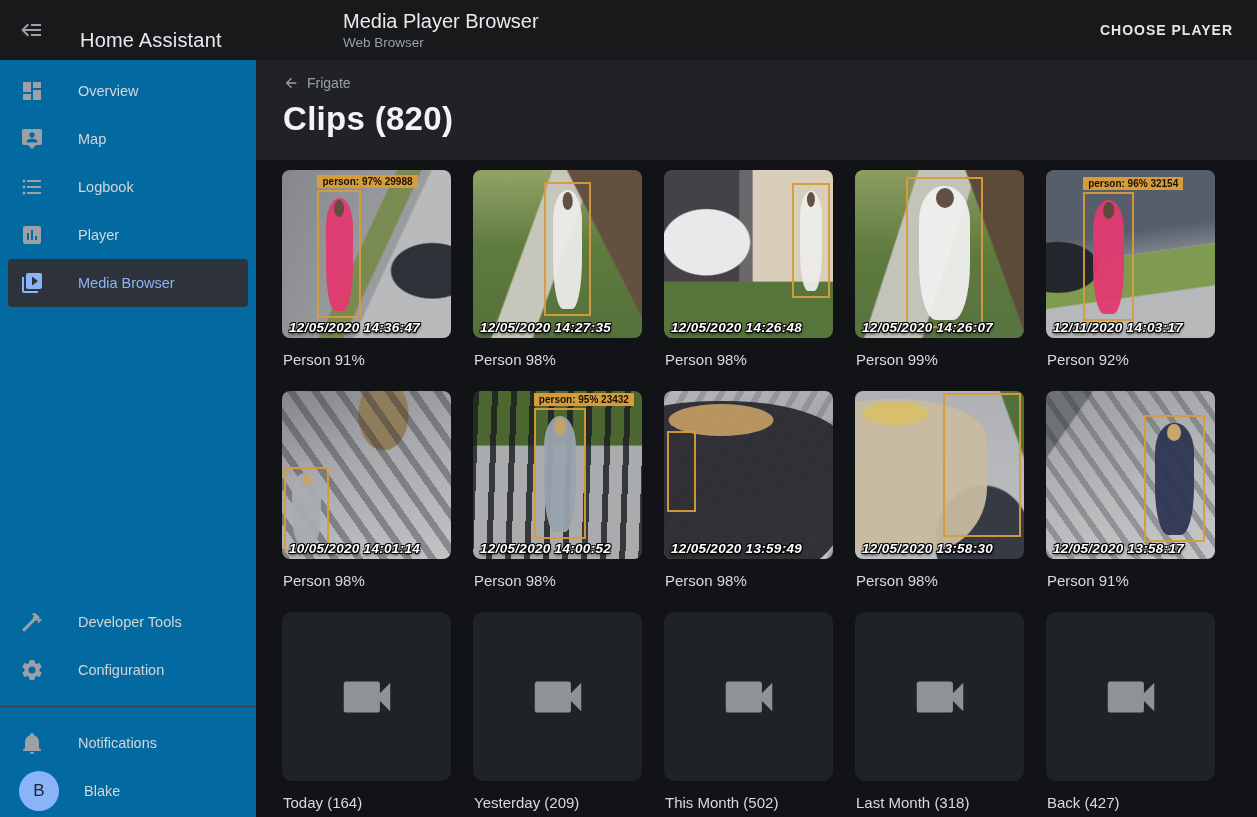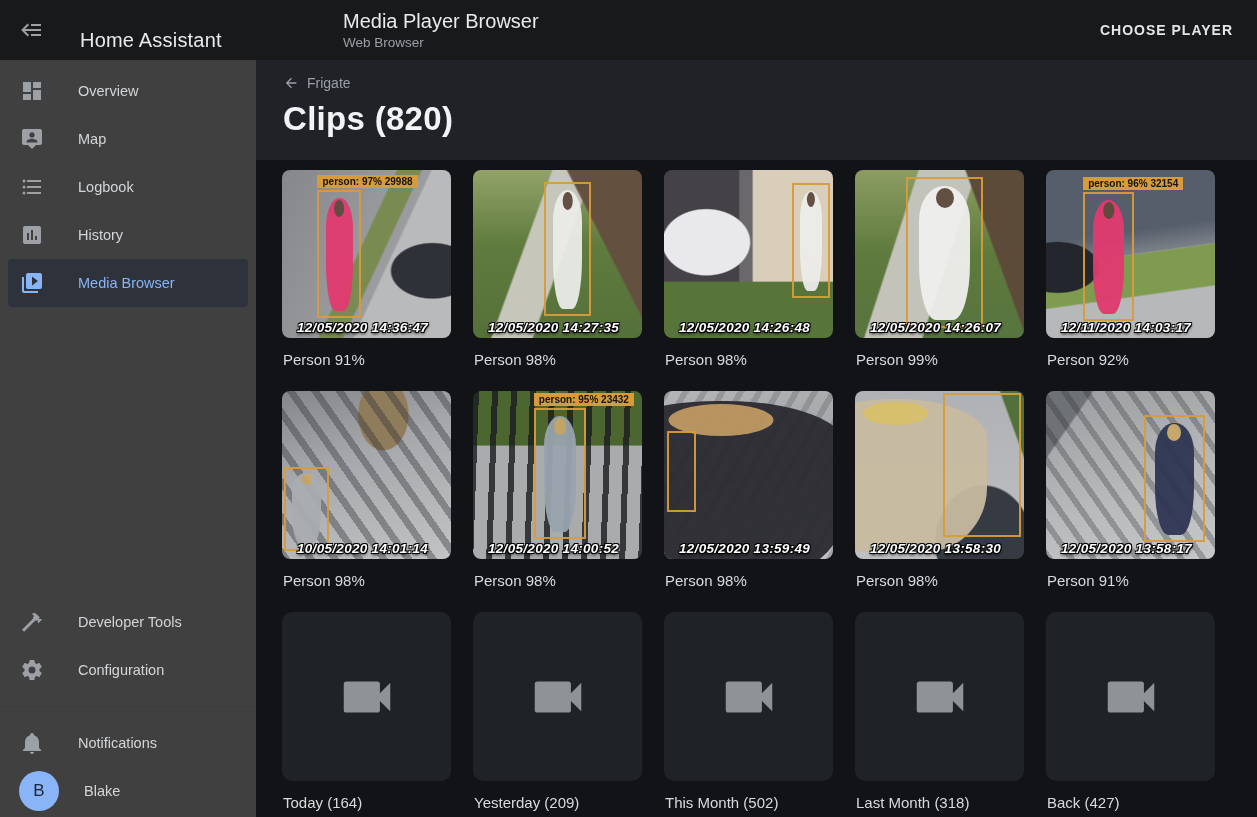--- a/index.html
+++ b/index.html
@@ -14,21 +14,21 @@
   .media-head { position:absolute; left:343px; top:50%; transform:translateY(-50%); }
   .media-head .t { font-size:20px; color:#e9eaed; }
   .media-head .s { font-size:13.5px; color:#9aa0a6; margin-top:2px; }
   .choose-player { position:absolute; right:16px; top:50%; transform:translateY(-50%);
                    font-size:14px; font-weight:600; letter-spacing:1px; color:#e3e5e8;
                    padding:8px 8px; cursor:pointer; background:none; border:none;
                    font-family:"Liberation Sans", sans-serif; }
 
   
   .sidebar { position:fixed; left:0; top:60px; width:256px; height:757px;
-             background:#404040; display:flex; flex-direction:column; padding-top:7px; }
+             background:#0369a1; display:flex; flex-direction:column; padding-top:7px; }
   .nav-item { height:48px; display:flex; align-items:center; margin:0 8px;
               border-radius:4px; cursor:pointer; color:#9da1a6; }
   .nav-item .nav-icon { width:24px; height:24px; margin-left:12px; flex:none; }
   .nav-item .nav-label { margin-left:34px; font-size:14.5px; font-weight:500; color:#d3d6d9; }
   .nav-item.selected { background:#2e333b; }
   .nav-item.selected .nav-icon { color:#8ab4f8; }
   .nav-item.selected .nav-label { color:#8ab4f8; }
   .sidebar-bottom { margin-top:auto; padding-bottom:2px; }
   .side-divider { height:1px; background:#383c43; margin:12px 0; }
   .avatar { width:40px; height:40px; border-radius:50%; margin-left:11px; flex:none;
@@ -46,21 +46,21 @@
   .page-title { margin-top:9px; font-size:33px; font-weight:700; color:#f2f3f4;
                 letter-spacing:.3px; }
 
   .grid { padding:10px 0 0 26px; display:grid;
           grid-template-columns:repeat(5,169px); column-gap:22px; }
   .cell { width:169px; }
   .thumb { position:relative; width:169px; height:168px; border-radius:8px;
            overflow:hidden; cursor:pointer; background:#26292e; }
   .caption { margin:13px 0 22px 1px; font-size:15px; line-height:18px; color:#d8dadd; }
 
-  .ts { position:absolute; left:15px; bottom:3px; z-index:4; font-size:13.5px;
+  .ts { position:absolute; left:7px; bottom:3px; z-index:4; font-size:13.5px;
         font-weight:800; font-style:italic; color:#fff; letter-spacing:.3px;
         text-shadow:-1px -1px 0 #000, 1px -1px 0 #000, -1px 1px 0 #000,
                      1px 1px 0 #000, 0 2px 3px rgba(0,0,0,.9); white-space:nowrap; }
   .det-box { position:absolute; border:2px solid rgba(215,155,58,.95); z-index:2; }
   .top-label { position:absolute; z-index:3; background:#d79b3a; color:#17130c;
                font-size:10px; font-weight:700; padding:1px 5px; white-space:nowrap; }
   .person { position:absolute; left:16%; right:16%; top:5%; bottom:4%;
             border-radius:48% 48% 34% 34% / 26% 26% 42% 42%;
             opacity:.95; filter:blur(.6px); }
   .person::before { content:""; position:absolute; top:1.5%; left:50%;
@@ -167,21 +167,21 @@
       <svg viewBox="0 0 24 24" fill="currentColor">
           <path d="M7,5H21V7H7V5M7,13V11H21V13H7M4,4.5A1.5,1.5 0 0,1 5.5,6A1.5,1.5 0 0,1 4,7.5A1.5,1.5 0 0,1 2.5,6A1.5,1.5 0 0,1 4,4.5M4,10.5A1.5,1.5 0 0,1 5.5,12A1.5,1.5 0 0,1 4,13.5A1.5,1.5 0 0,1 2.5,12A1.5,1.5 0 0,1 4,10.5M7,19V17H21V19H7M4,16.5A1.5,1.5 0 0,1 5.5,18A1.5,1.5 0 0,1 4,19.5A1.5,1.5 0 0,1 2.5,18A1.5,1.5 0 0,1 4,16.5Z"></path>
         </svg></span>
     <span class="nav-label">Logbook</span>
   </div>
   <div class="nav-item">
     <span class="nav-icon">
       <svg viewBox="0 0 24 24" fill="currentColor">
           <path d="M17,17H15V13H17M13,17H11V7H13M9,17H7V10H9M19,3H5C3.89,3 3,3.9 3,5V19A2,2 0 0,0 5,21H19A2,2 0 0,0 21,19V5C21,3.89 20.1,3 19,3Z"></path>
         </svg></span>
-    <span class="nav-label">History</span>
+    <span class="nav-label">Player</span>
   </div>
   <div class="nav-item selected">
     <span class="nav-icon">
       <svg viewBox="0 0 24 24" fill="currentColor">
           <path d="M4,6H2V20A2,2 0 0,0 4,22H18V20H4V6M20,2H8A2,2 0 0,0 6,4V16A2,2 0 0,0 8,18H20A2,2 0 0,0 22,16V4A2,2 0 0,0 20,2M12,14.5V5.5L18,10L12,14.5Z"></path>
         </svg></span>
     <span class="nav-label">Media Browser</span>
   </div>
 
   <div class="sidebar-bottom">

